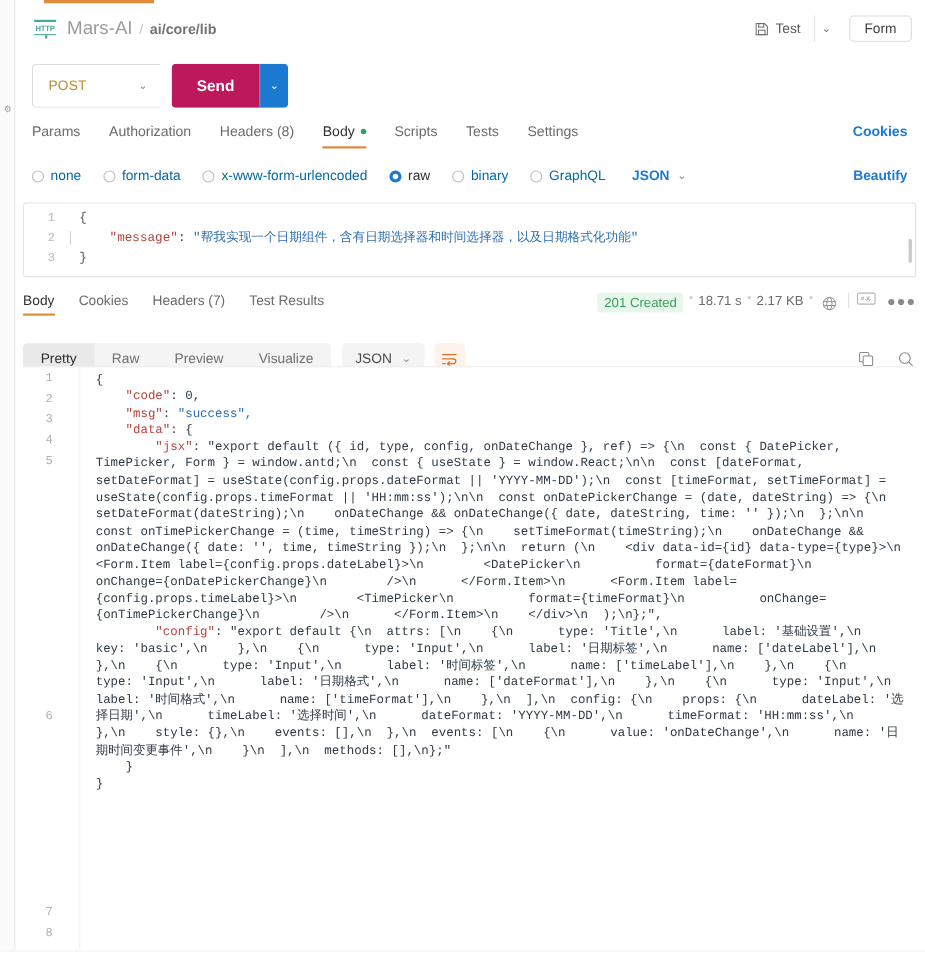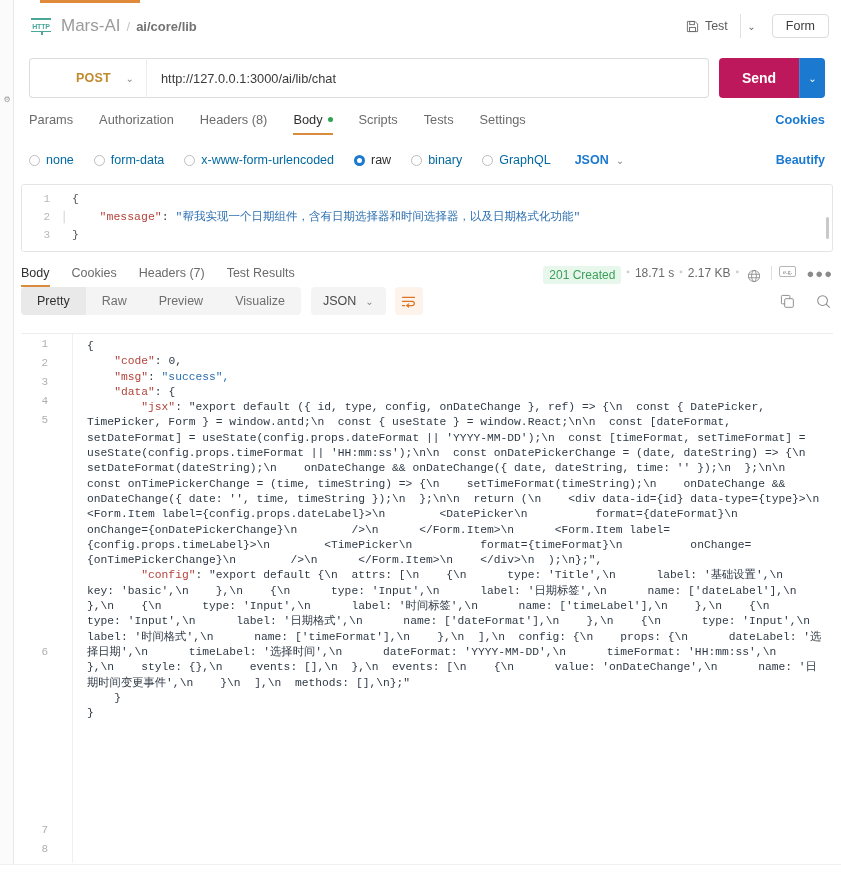--- a/index.html
+++ b/index.html
@@ -69,21 +69,21 @@
   .urlbar {
     position: absolute; left: 29px; top: 58px; width: 796px; height: 40px;
     display: flex; align-items: stretch;
   }
   .method-box {
     width: 117px; border: 1px solid #dcdcdc; border-right: none;
     border-radius: 4px 0 0 4px; background: #fff;
     display: flex; align-items: center; justify-content: space-between;
     padding: 0 12px 0 14px;
   }
-  .method-label { font-size: 12.5px; color: #c08a2e; font-weight: 700; letter-spacing: .2px; margin-left: 32px; }
+  .method-label { font-size: 12.5px; color: #c08a2e; font-weight: 400; letter-spacing: .2px; }
   .method-caret { font-size: 10px; color: #8a8a8a; }
   .url-input {
     flex: 1; border: 1px solid #dcdcdc; border-left: 1px solid #ececec;
     border-radius: 0 4px 4px 0; background: #fff;
     display: flex; align-items: center; padding: 0 14px;
     font-size: 12.8px; color: #3a3a3a;
   }
   .send-wrap {
     margin-left: 10px; display: flex; align-items: stretch;
     border-radius: 4px; overflow: hidden; width: 106px;
@@ -203,21 +203,21 @@
   .vsep { width: 1px; height: 14px; background: #e0e0e0; margin: 0 7px; }
   .eg-box {
     border: 1px solid #b5b5b5; border-radius: 2px; font-size: 6.5px; color: #7a7a7a;
     padding: 1px 3px; font-family: "Liberation Serif", serif; cursor: pointer;
     line-height: 1.1;
   }
   .dots3 { font-size: 13px; color: #8a8a8a; letter-spacing: 1px; cursor: pointer; }
 
   
   .resp-toolbar {
-    position: absolute; left: 21px; top: 286px; width: 812px; height: 30px;
+    position: absolute; left: 21px; top: 311px; width: 812px; height: 30px;
     display: flex; align-items: center;
   }
   .seg {
     display: flex; align-items: stretch; background: #f4f4f4; border-radius: 4px;
     overflow: hidden; height: 28px;
   }
   .seg-item {
     padding: 0 16px; display: flex; align-items: center; font-size: 12.5px;
     color: #6f6f6f; cursor: pointer;
   }
@@ -307,23 +307,20 @@
       </div>
       <div class="save-caret">⌄</div>
       <div class="share-btn">Form</div>
     </div>
   </div>
 
   <div class="urlbar">
     <div class="method-box">
       <span class="method-label">POST</span>
       <span class="method-caret">⌄</span>
-    </div>
-    <div class="url-input">
-      <span>http://127.0.0.1:3000/ai/lib/chat</span>
     </div>
     <div class="send-wrap">
       <div class="send-btn">Send</div>
       <div class="send-caret">⌄</div>
     </div>
   </div>
 
   <div class="req-tabs">
     <div class="req-tab">
         <span>Params</span>

